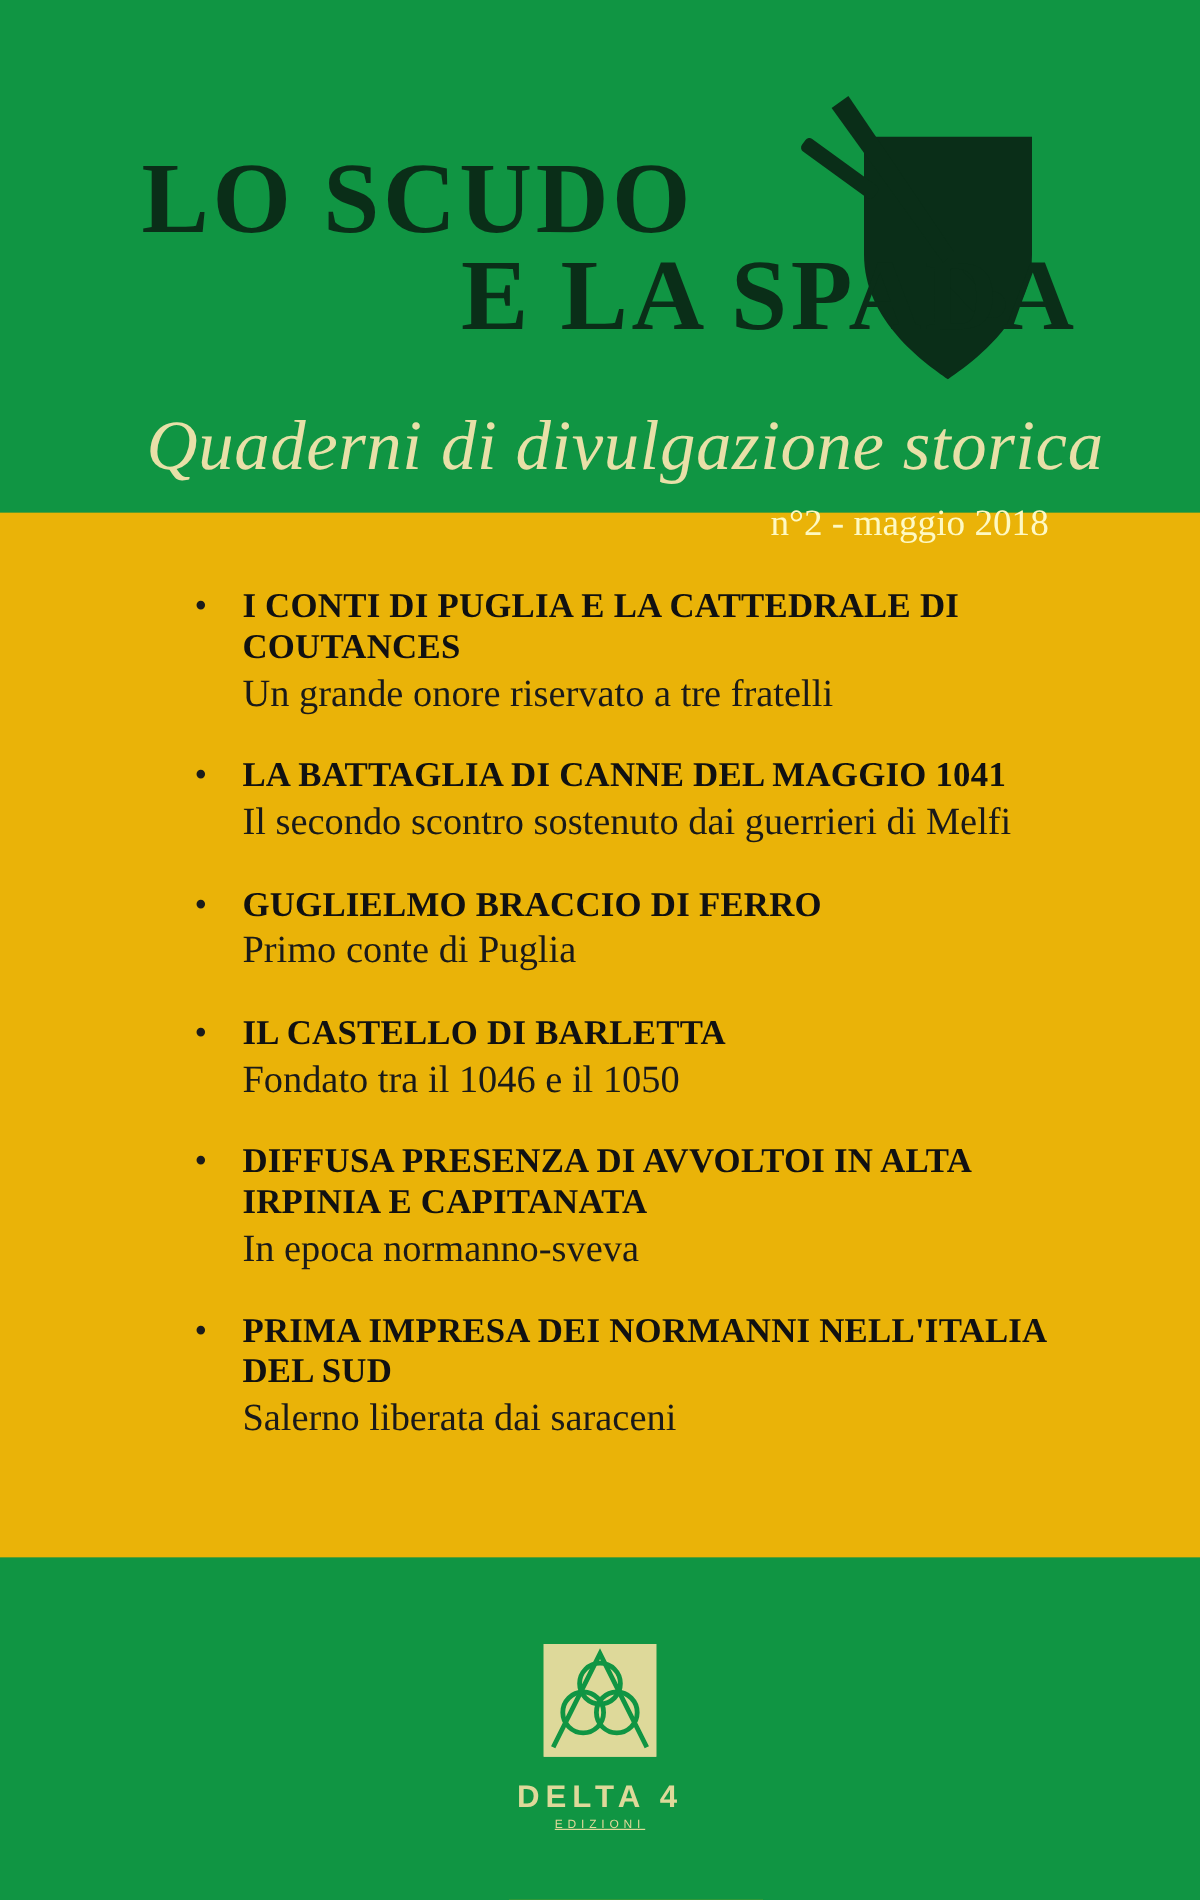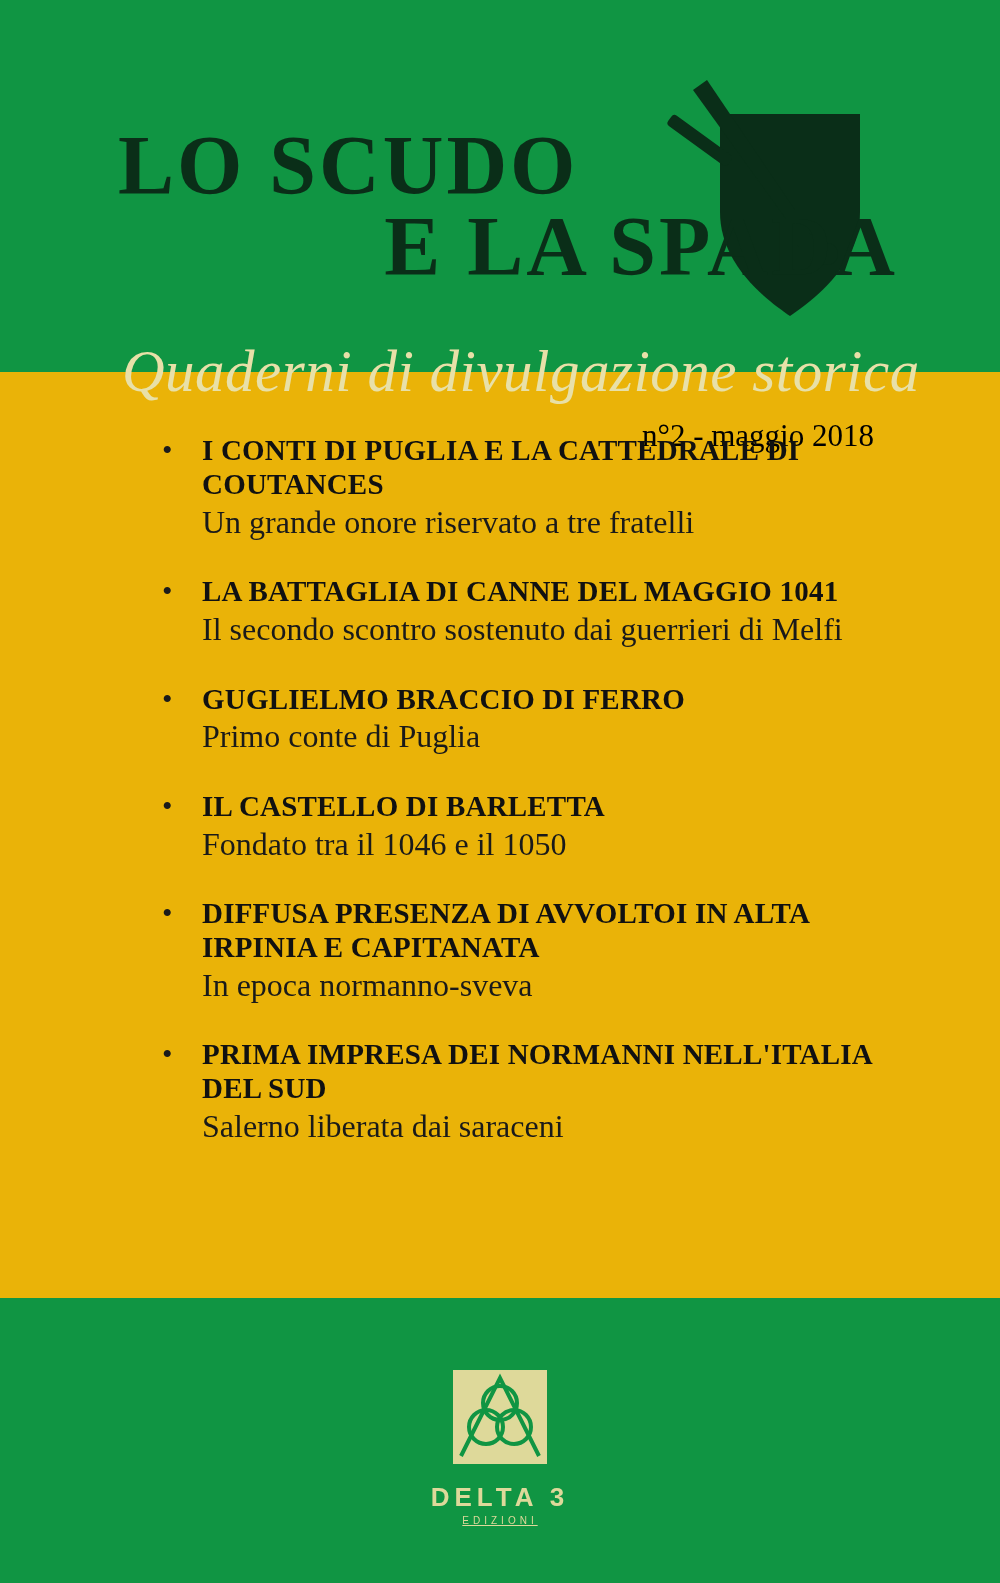--- a/index.html
+++ b/index.html
@@ -18,21 +18,21 @@
     width: 1000px;
     height: 1583px;
     display: flex;
     flex-direction: column;
   }
 
   
   .header {
     position: relative;
     background: #109543;
-    height: 372px;
+    height: 427px;
     box-sizing: border-box;
     padding: 0;
     flex: none;
   }
   .title-block {
     position: absolute;
     left: 118px;
     top: 125px;
     width: 780px;
   }
@@ -59,21 +59,21 @@
     font-size: 59px;
     color: #e8e0a8;
     letter-spacing: 0.5px;
   }
   .issue {
     position: absolute;
     right: 126px;
     top: 418px;
     font-family: "Liberation Serif", serif;
     font-size: 31px;
-    color: #000000;
+    color: #fef9c3;
   }
 
   
   .emblem {
     position: absolute;
     left: 645px;
     top: 62px;
     width: 260px;
     height: 280px;
   }
@@ -226,18 +226,18 @@
         <svg width="94" height="94" viewBox="0 0 94 94" xmlns="http://www.w3.org/2000/svg">
           <rect x="0" y="0" width="94" height="94" fill="#ded99a"></rect>
           <g fill="none" stroke="#109543" stroke-width="4">
             <circle cx="47" cy="33" r="17"></circle>
             <circle cx="33" cy="57" r="17"></circle>
             <circle cx="61" cy="57" r="17"></circle>
           </g>
           <path d="M8 86 L47 8 L86 86" fill="none" stroke="#109543" stroke-width="4"></path>
         </svg>
       </div>
-      <div class="pub-name">DELTA 3</div>
+      <div class="pub-name">DELTA 4</div>
       <div class="pub-tag">EDIZIONI</div>
     </div>
   </div>
 
 </div>
 
 </body></html>

